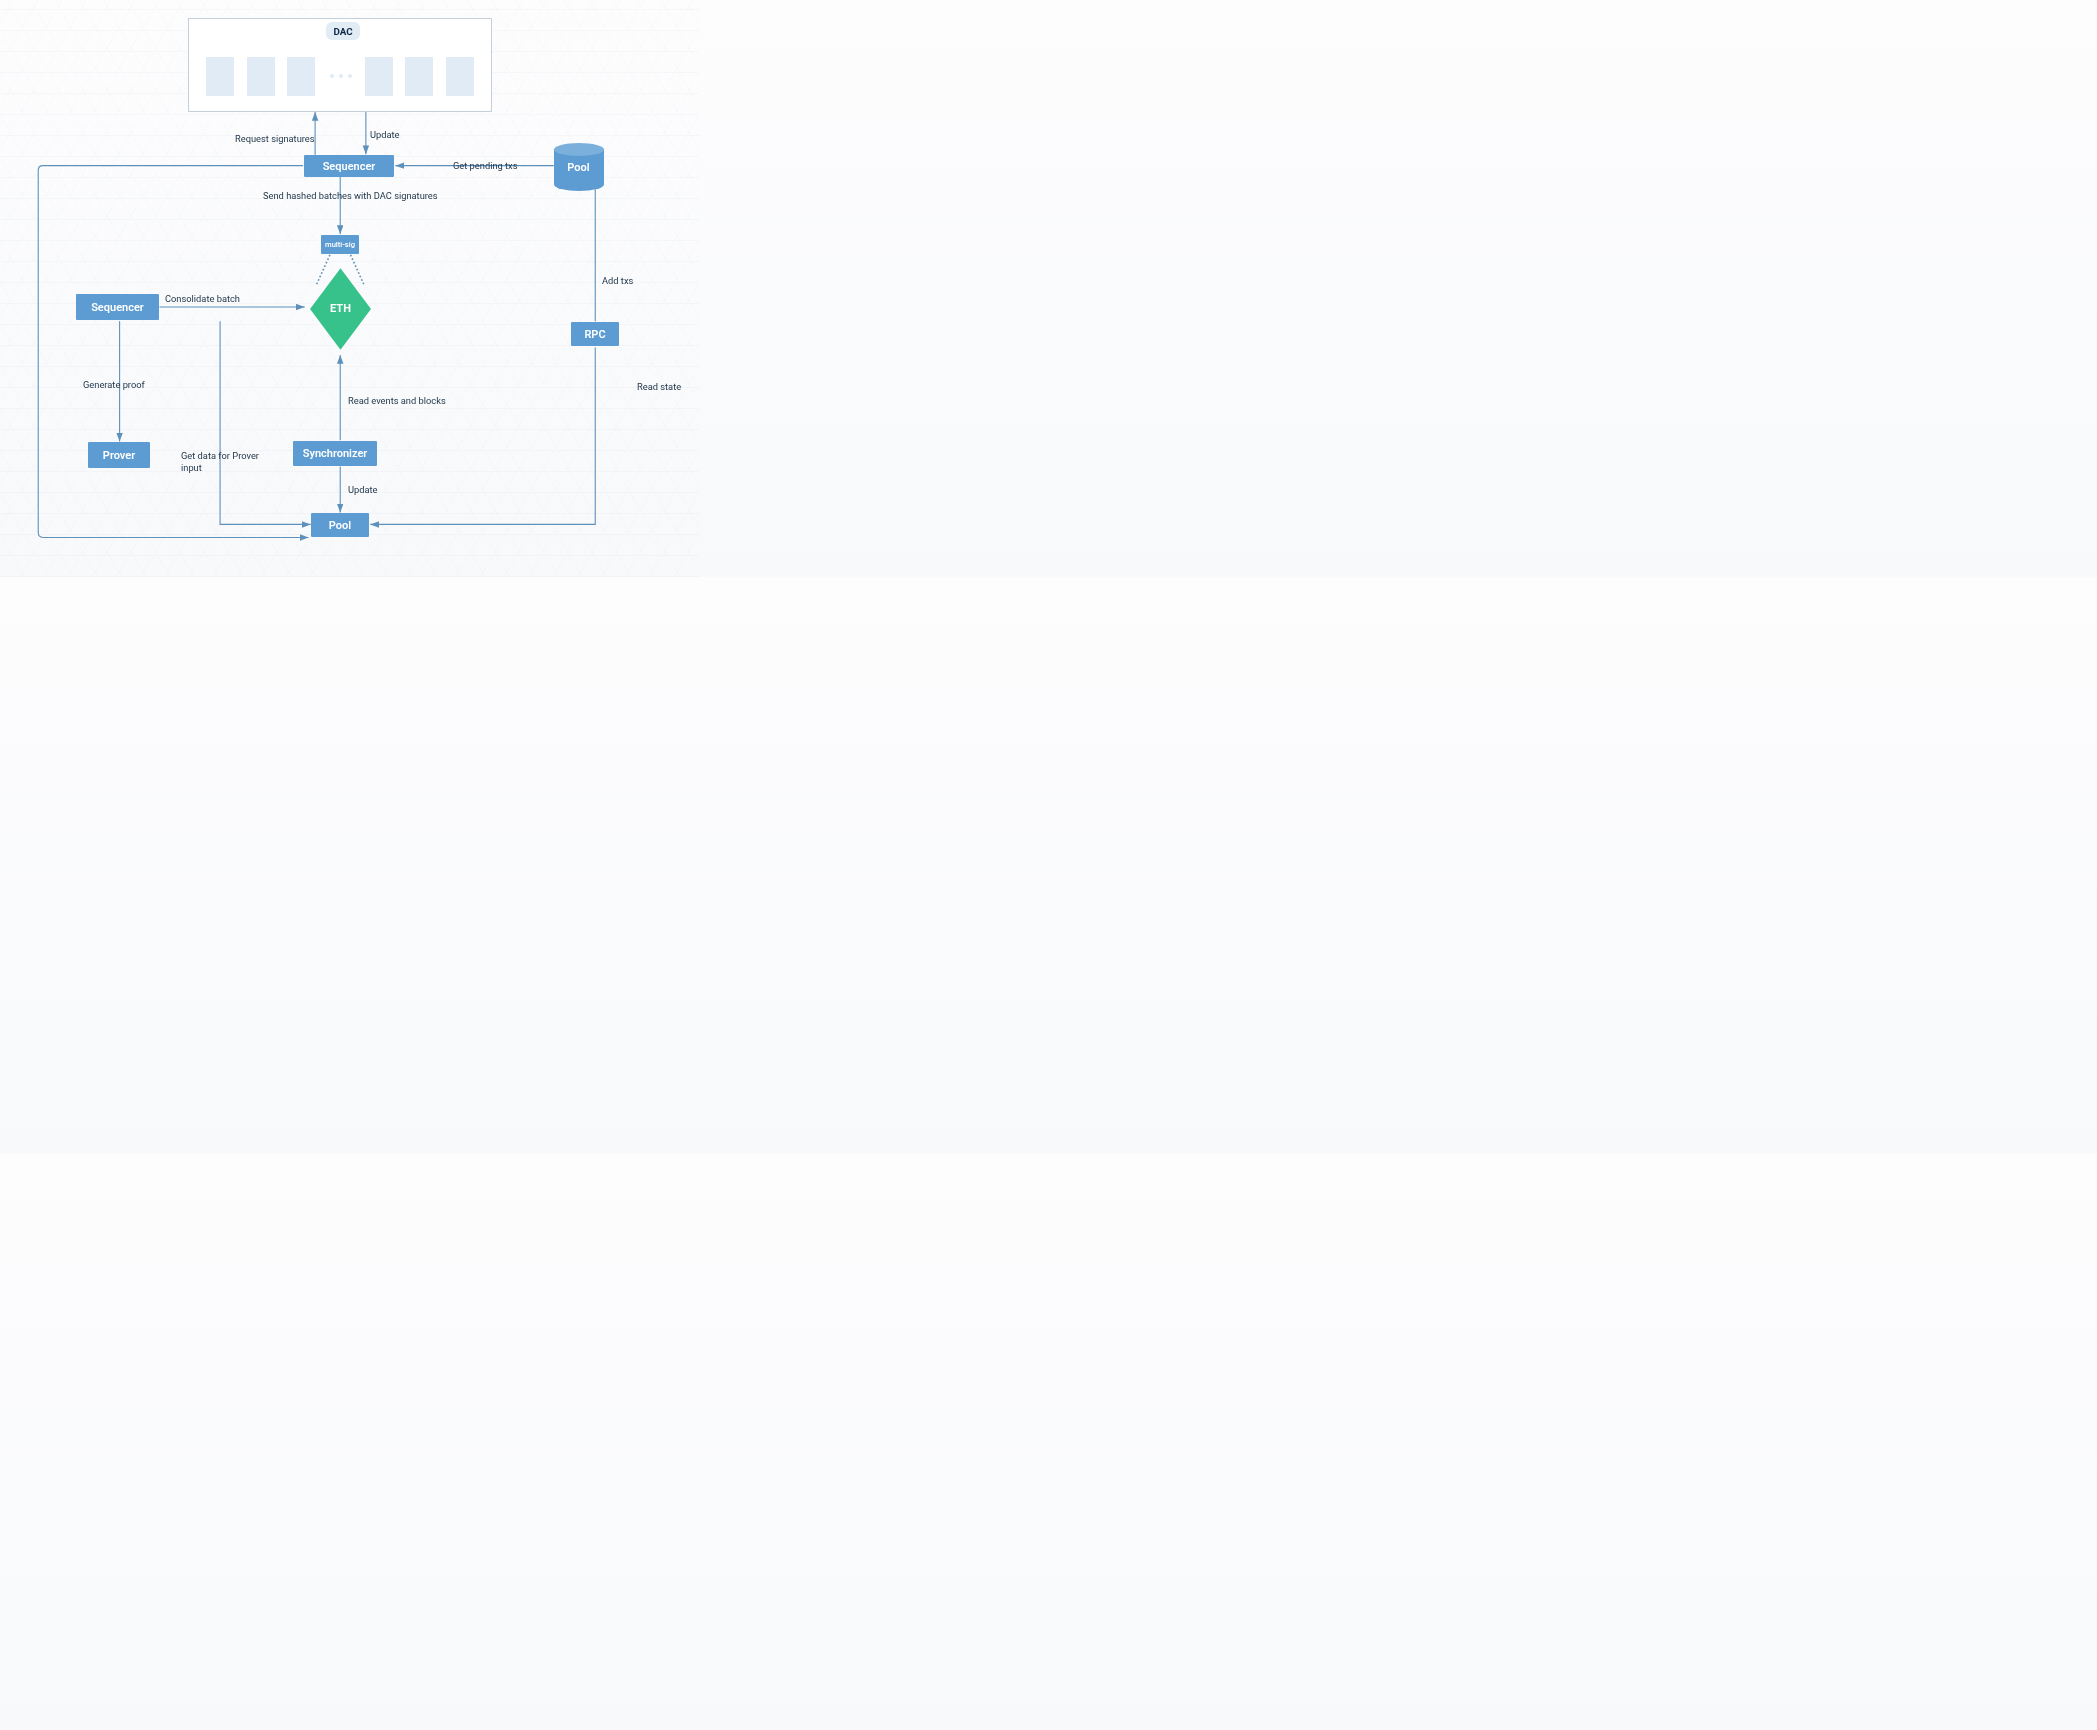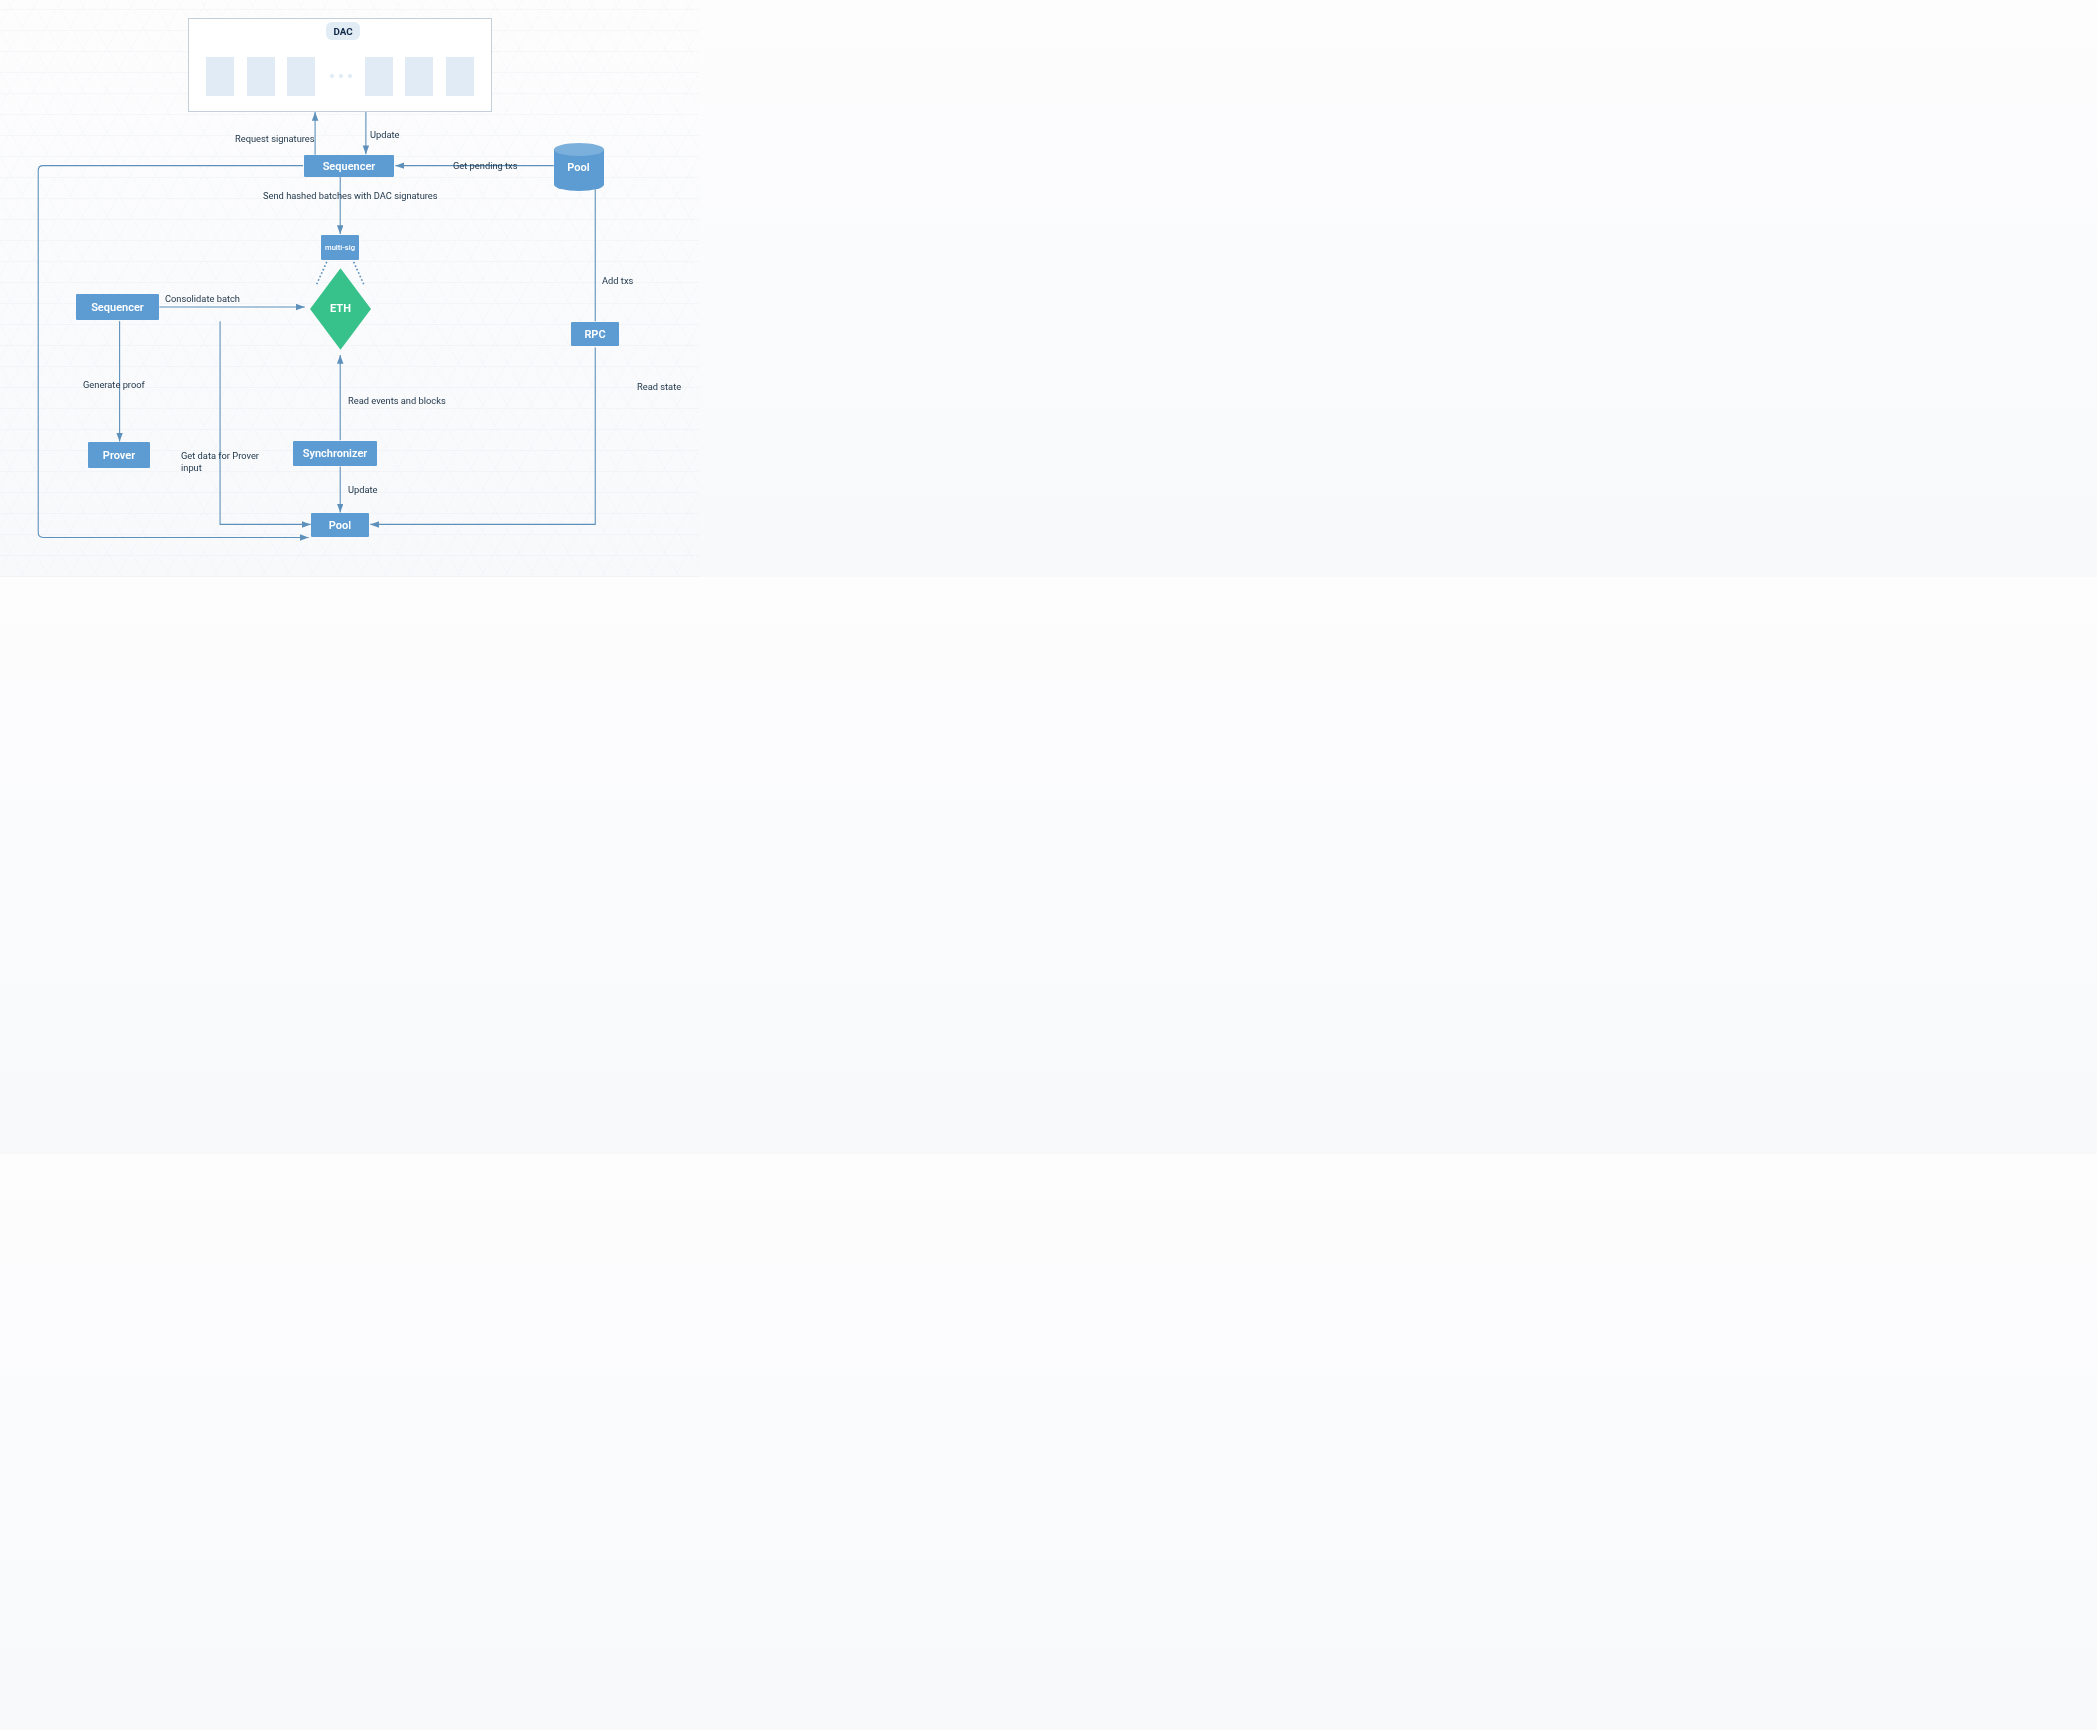--- a/index.html
+++ b/index.html
@@ -173,21 +173,21 @@
     <span>Sequencer</span>
   </div>
 
   <div class="pool-cyl" style="left:554px; top:143px;">
     <div class="body"></div>
     <div class="bottom"></div>
     <div class="lid"></div>
     <div class="pool-label">Pool</div>
   </div>
 
-  <div class="node small-text" style="left:321px; top:235px; width:38px; height:25px;">
+  <div class="node small-text" style="left:321px; top:235px; width:38px; height:19px;">
     <span>multi-sig</span>
   </div>
 
   <svg class="eth-diamond" style="left:310px; top:268px;" viewBox="0 0 112 150">
     <polygon points="56,0 112,75 56,150 0,75" fill="#38c28b"></polygon>
   </svg>
   <div class="eth-text" style="left:310px; top:302px;">ETH</div>
 
   <div class="node" style="left:76px; top:294px; width:83px; height:26px;">
     <span>Sequencer</span>

